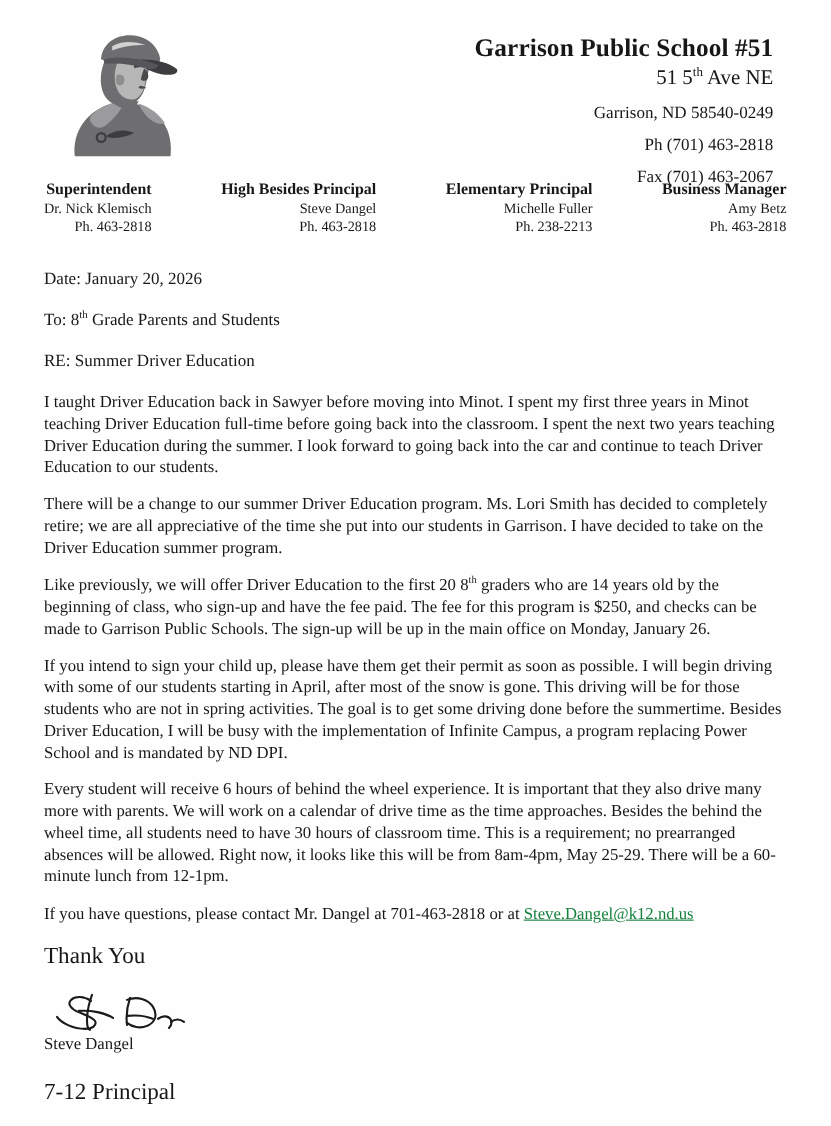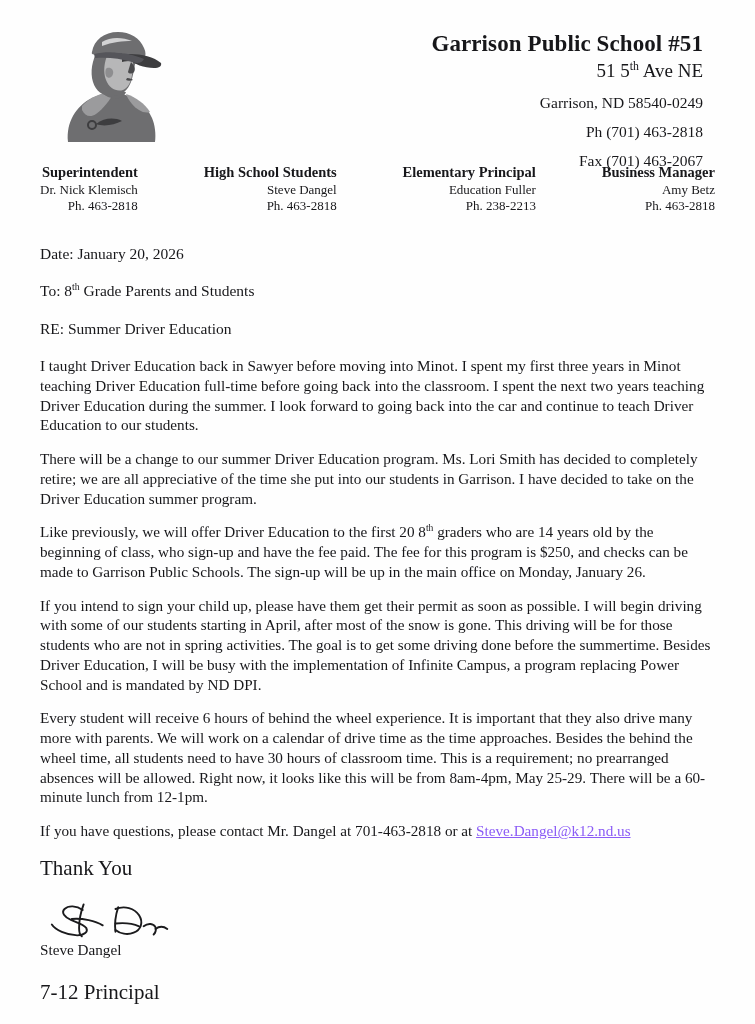--- a/index.html
+++ b/index.html
@@ -114,21 +114,21 @@
     margin: 0 0 14px 0;
     text-align: left;
   }
   p.para sup {
     font-size: 0.63em;
     vertical-align: super;
     line-height: 0;
   }
   .email-link {
     text-decoration: underline;
-    color: #8b5cf6;
+    color: #15803d;
   }
 
   
   .closing {
     margin-top: 8px;
   }
   .closing-line {
     font-size: 21px;
     line-height: 1.25;
     margin-bottom: 18px;
@@ -198,27 +198,27 @@
     </div>
   </div>
 
   <div class="staff-row">
     <div class="staff-col">
       <div class="staff-title">Superintendent</div>
       <div class="staff-person">Dr. Nick Klemisch</div>
       <div class="staff-phone">Ph. 463-2818</div>
     </div>
     <div class="staff-col">
-      <div class="staff-title">High School Students</div>
+      <div class="staff-title">High Besides Principal</div>
       <div class="staff-person">Steve Dangel</div>
       <div class="staff-phone">Ph. 463-2818</div>
     </div>
     <div class="staff-col">
       <div class="staff-title">Elementary Principal</div>
-      <div class="staff-person">Education Fuller</div>
+      <div class="staff-person">Michelle Fuller</div>
       <div class="staff-phone">Ph. 238-2213</div>
     </div>
     <div class="staff-col">
       <div class="staff-title">Business Manager</div>
       <div class="staff-person">Amy Betz</div>
       <div class="staff-phone">Ph. 463-2818</div>
     </div>
   </div>
 
   <div class="body-wrap">

